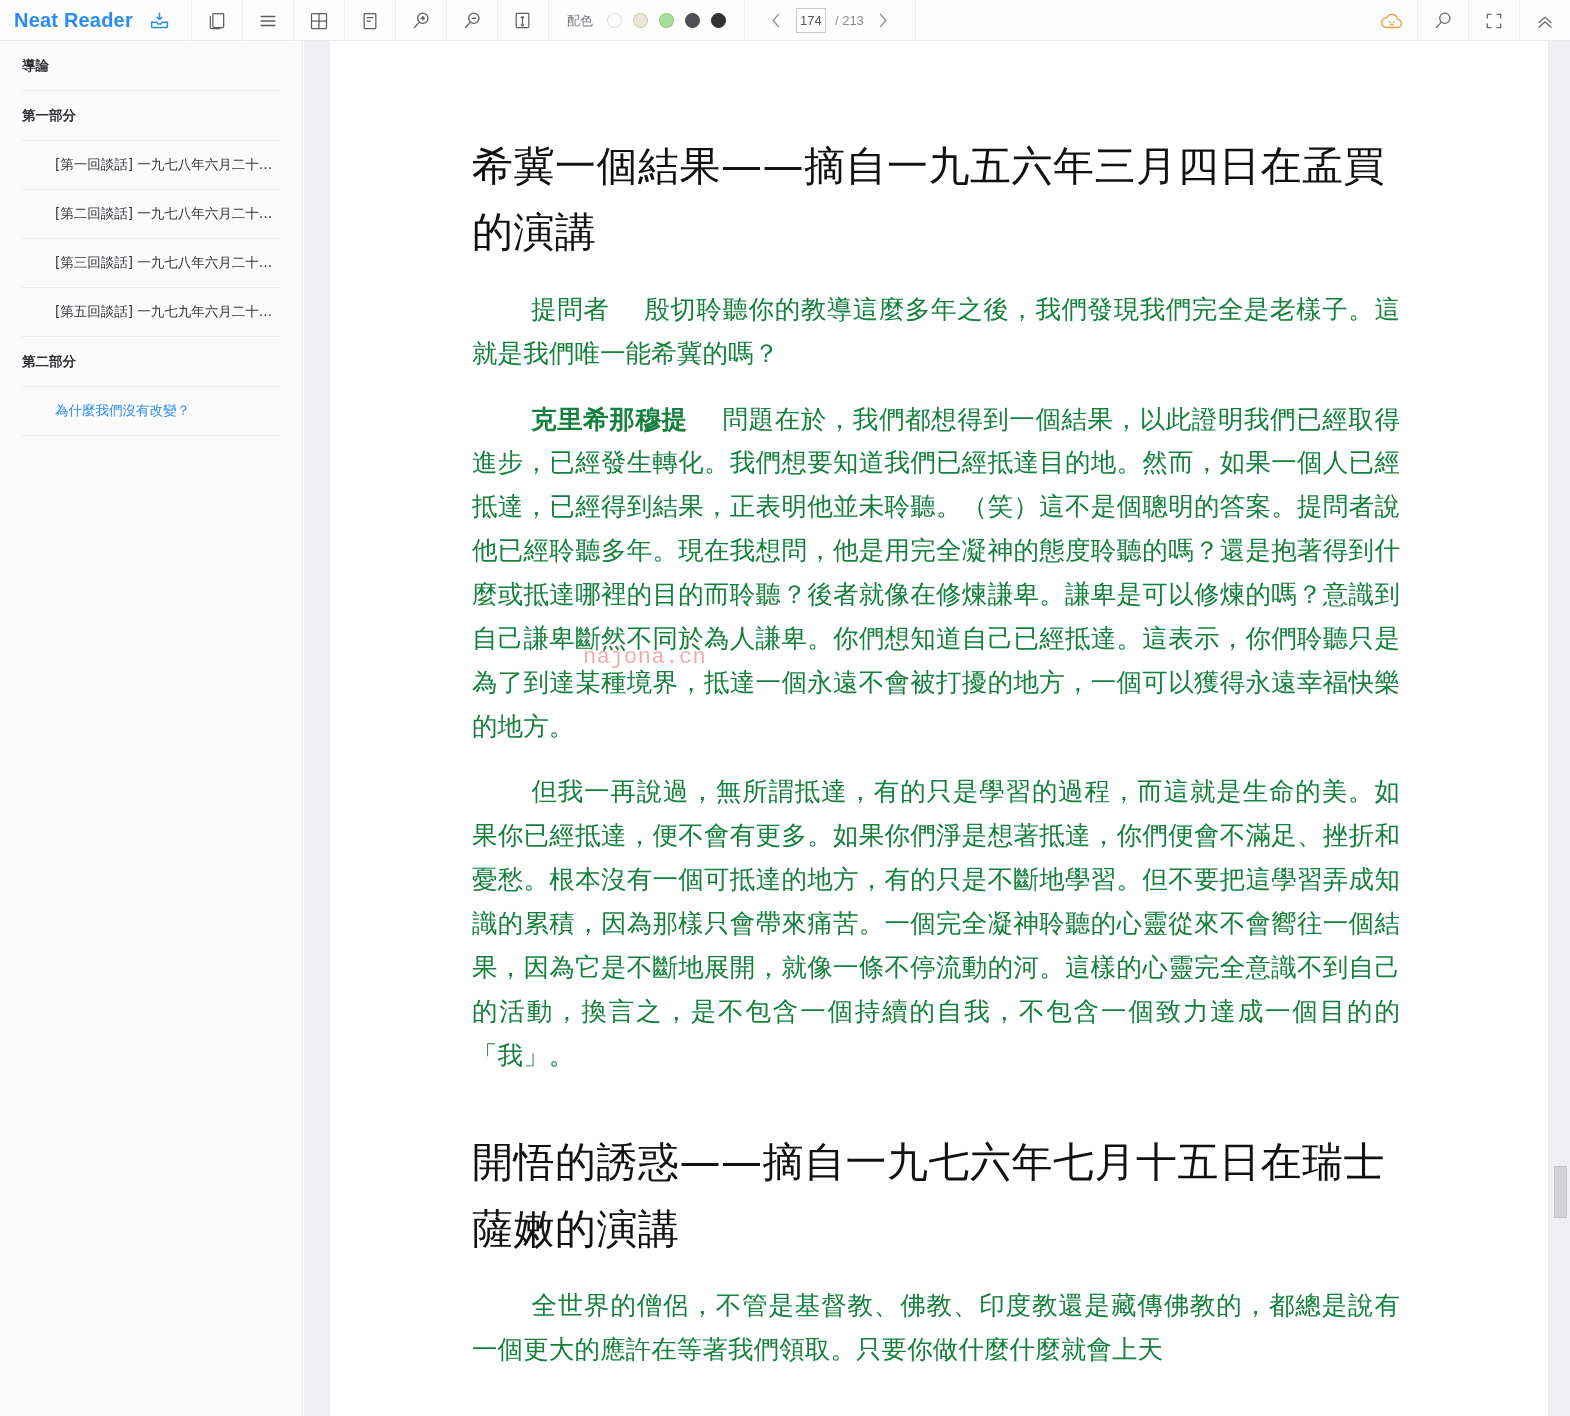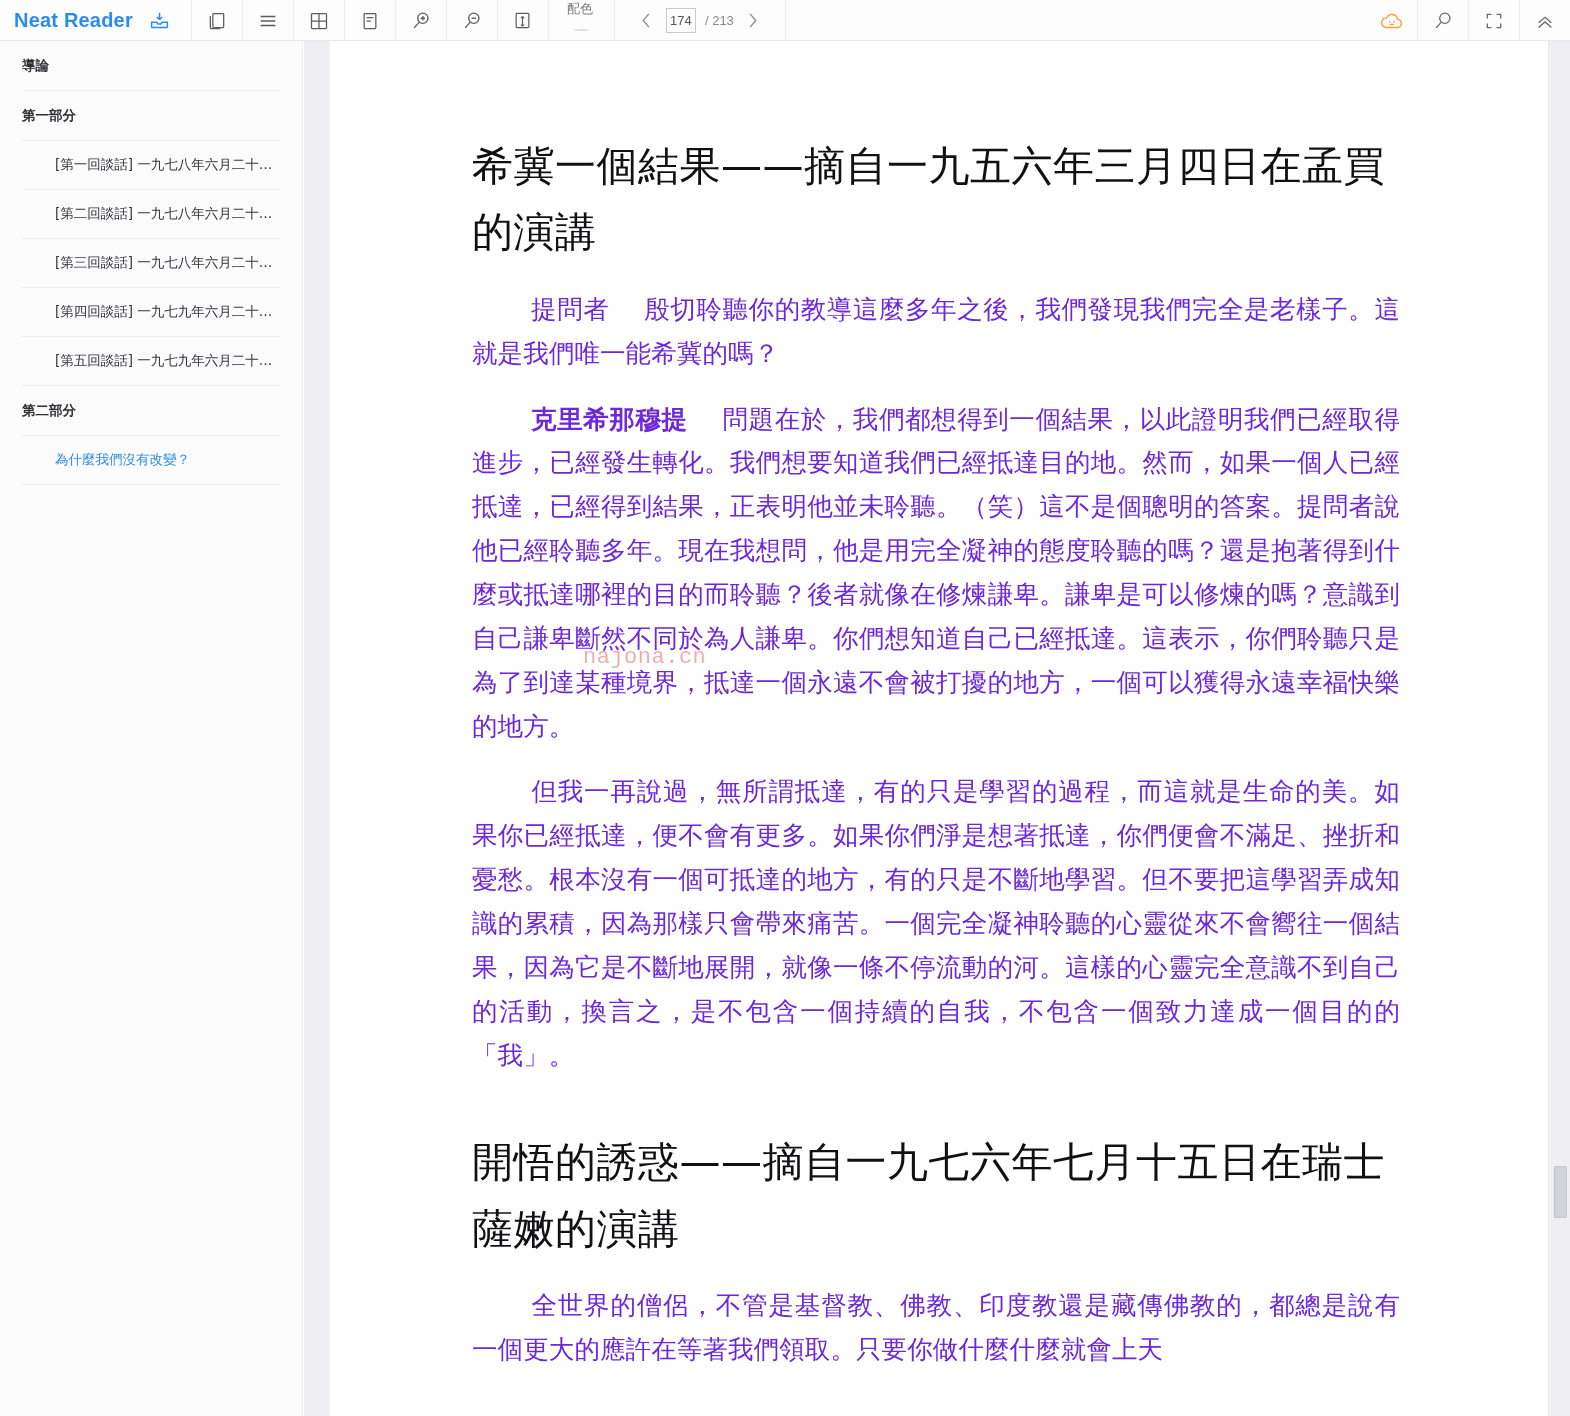--- a/index.html
+++ b/index.html
@@ -35,21 +35,21 @@
   }
   .icon-btn {
     width: 50px; height: 41px;
     display: flex; align-items: center; justify-content: center;
     cursor: pointer;
   }
   .icon-btn svg { display: block; }
 
   .palette {
     display: flex; align-items: center; gap: 11px;
-    padding: 0 18px 0 18px; height: 41px; flex-direction: column;
+    padding: 0 18px 0 18px; height: 41px;
   }
   .palette-label {
     font-size: 13px; color: #7b7b82; margin-right: 3px;
     font-family: "DejaVu Sans", "Liberation Sans", sans-serif;
   }
   .swatch {
     width: 15px; height: 15px; border-radius: 50%;
     border: 1px solid rgba(0,0,0,.13);
     cursor: pointer;
   }
@@ -126,21 +126,21 @@
     color: #111114;
     line-height: 1.62;
     letter-spacing: .5px;
     margin: 0 0 22px 0;
   }
   .h1.second { margin-top: 52px; }
   .para {
     font-family: "DejaVu Sans", "Liberation Sans", sans-serif;
     font-size: 25.5px;
     line-height: 1.72;
-    color: #6d28d9;
+    color: #15803d;
     text-align: justify;
     text-justify: inter-character;
     margin: 0 0 22px 0;
     letter-spacing: .1px;
   }
   .para .indent { display: inline-block; width: 2.3em; }
   .para .gap { display: inline-block; width: 1.35em; }
   .para b { font-weight: bold; }
 
   
@@ -319,21 +319,20 @@
   </div>
 </div>
 
 <div class="sidebar">
   <div class="toc">
     <div class="toc-item lvl0">導論</div>
     <div class="toc-item lvl0">第一部分</div>
     <div class="toc-item lvl1">[第一回談話] 一九七八年六月二十…</div>
     <div class="toc-item lvl1">[第二回談話] 一九七八年六月二十…</div>
     <div class="toc-item lvl1">[第三回談話] 一九七八年六月二十…</div>
-    <div class="toc-item lvl1">[第四回談話] 一九七九年六月二十…</div>
     <div class="toc-item lvl1">[第五回談話] 一九七九年六月二十…</div>
     <div class="toc-item lvl0">第二部分</div>
     <div class="toc-item lvl1 active">為什麼我們沒有改變？</div>
   </div>
 </div>
 
 <div class="gutter"></div>
 
 <div class="reader">
   <div class="page">

